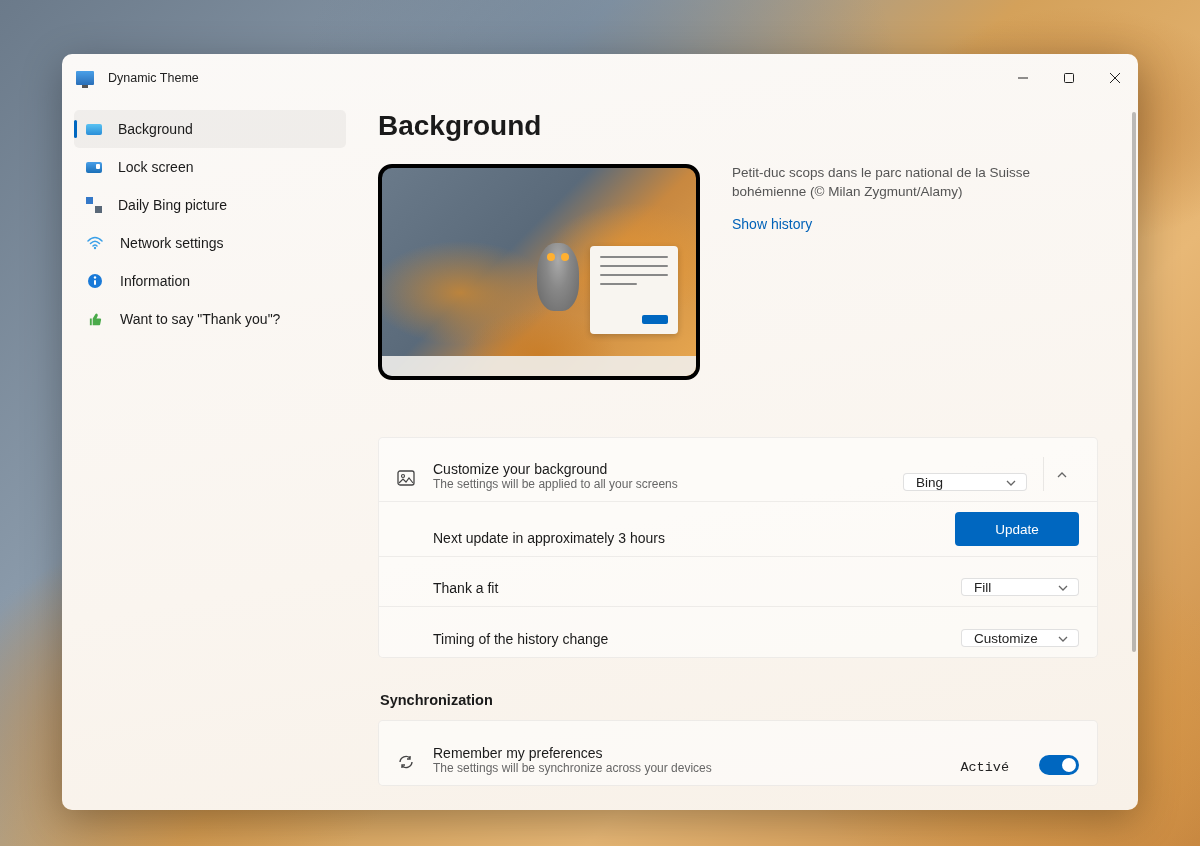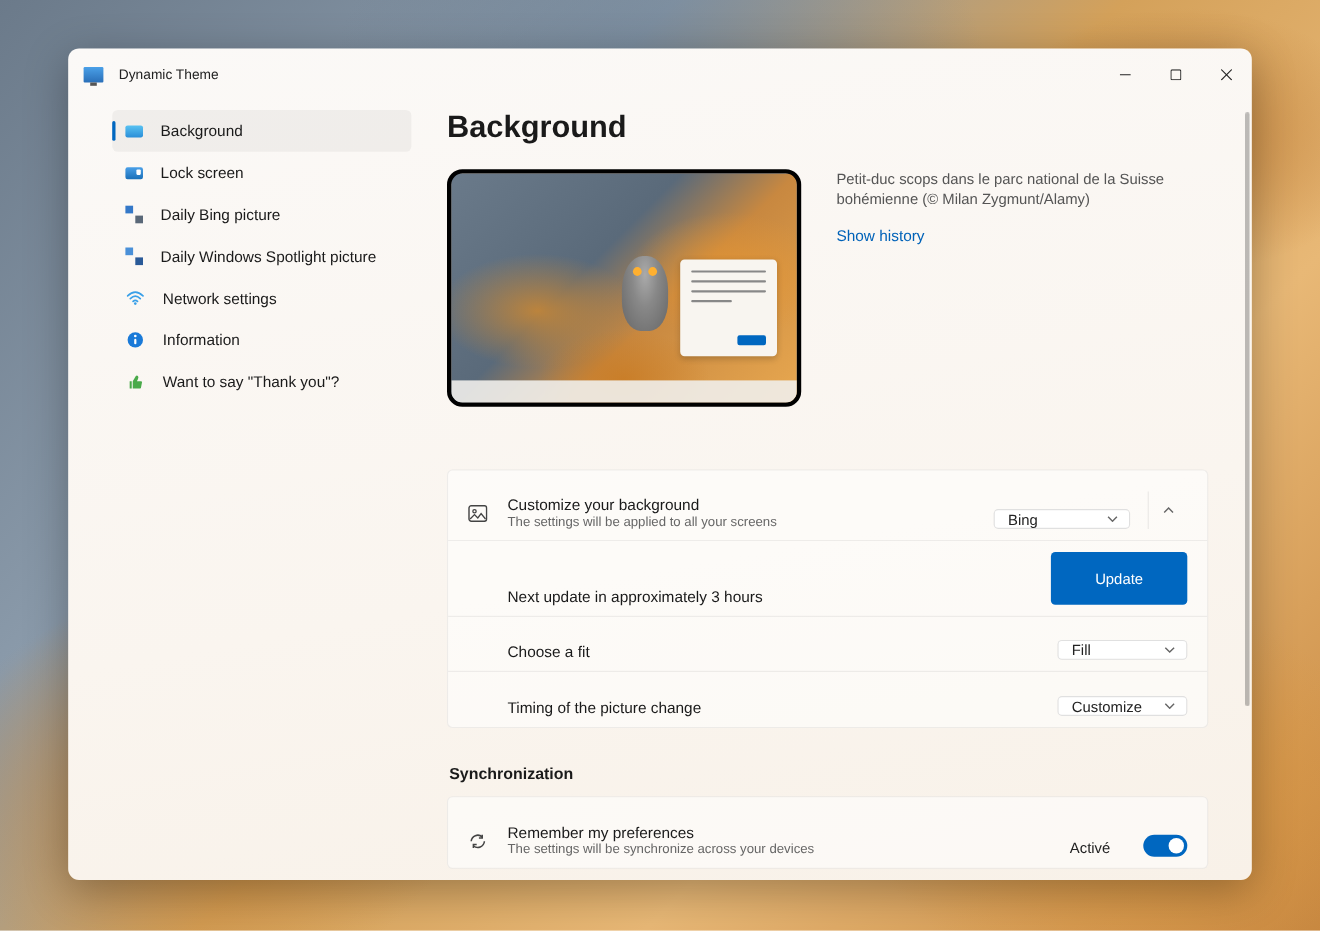--- a/index.html
+++ b/index.html
@@ -9,40 +9,40 @@
   }
   .bg-texture {
     position: absolute; inset: 0;
     background:
       radial-gradient(ellipse 400px 300px at 15% 85%, rgba(200,130,50,0.7), transparent 60%),
       radial-gradient(ellipse 400px 300px at 85% 85%, rgba(220,150,60,0.8), transparent 60%),
       radial-gradient(ellipse 300px 200px at 90% 15%, rgba(180,110,40,0.6), transparent 60%),
       radial-gradient(ellipse 500px 400px at 50% 10%, rgba(100,120,140,0.5), transparent 60%);
   }
   .window {
-    position: absolute; left: 62px; top: 44px; width: 1076px; height: 756px;
+    position: absolute; left: 62px; top: 54px; width: 1076px; height: 756px;
     background: linear-gradient(170deg, #fbf9f7 0%, #faf5ef 60%, #f8f1e8 100%);
     border-radius: 10px; box-shadow: 0 10px 40px rgba(0,0,0,0.3);
     display: flex; flex-direction: column;
     overflow: hidden;
   }
   .titlebar {
     height: 48px; display: flex; align-items: center; padding-left: 14px;
     flex-shrink: 0;
   }
   .app-icon {
     width: 18px; height: 14px; margin-right: 14px;
     background: linear-gradient(180deg, #4aa0e8 0%, #2a6fb8 100%);
     border-radius: 1px; position: relative;
   }
   .app-icon::after { content:""; position:absolute; bottom:-3px; left:6px; width:6px; height:3px; background:#555; }
   .app-title { font-size: 12.5px; color: #222; }
   .win-controls { margin-left: auto; display: flex; }
   .win-btn { width: 46px; height: 32px; display: flex; align-items: center; justify-content: center; color: #222; }
-  .body { flex: 1; display: flex; overflow: hidden; padding-left: 28px; }
+  .body { flex: 1; display: flex; overflow: hidden; }
   .sidebar { width: 296px; padding: 8px 12px; flex-shrink: 0; }
   .nav-item {
     height: 38px; display: flex; align-items: center; padding: 0 12px;
     border-radius: 5px; font-size: 14px; color: #1a1a1a; cursor: pointer;
     position: relative; gap: 16px;
   }
   .nav-item.active { background: rgba(0,0,0,0.045); }
   .nav-item.active::before {
     content: ""; position: absolute; left: 0; top: 10px; bottom: 10px;
     width: 3px; background: #0067c0; border-radius: 2px;
@@ -116,27 +116,27 @@
     min-width: 124px; height: 18px; background: #fff; border: 1px solid rgba(0,0,0,0.12);
     border-radius: 4px; display: flex; align-items: center; padding: 0 10px 0 12px;
     font-size: 13.5px; color: #222; cursor: pointer; justify-content: space-between; gap: 12px;
   }
   .expander-btn {
     width: 36px; height: 34px; border-left: 1px solid rgba(0,0,0,0.08);
     display: flex; align-items: center; justify-content: center; cursor: pointer;
     margin-left: 0; color: #555;
   }
   .primary-btn {
-    min-width: 124px; height: 48px; background: #0067c0; color: #fff;
+    min-width: 124px; height: 34px; background: #0067c0; color: #fff;
     border: none; border-radius: 4px; font-size: 13.5px; cursor: pointer;
     padding: 0 20px;
     margin-left: 29px;
   }
   .section-title { font-size: 14.5px; font-weight: 600; color: #1a1a1a; margin: 34px 0 12px 2px; }
-  .toggle-label { font-size: 13.5px; color: #222; margin-right: 14px; }
+  .toggle-label { font-size: 13.5px; color: #222; margin-right: 14px; font-family: Liberation Mono, monospace; }
   .toggle {
     width: 40px; height: 20px; background: #0067c0; border-radius: 10px;
     position: relative; cursor: pointer;
   }
   .toggle::after {
     content: ""; position: absolute; right: 3px; top: 3px; width: 14px; height: 14px;
     background: #fff; border-radius: 50%;
   }
   .chev { font-size: 11px; color: #666; }
   .scrollbar-track { position:absolute; right:2px; top:58px; bottom:10px; width:4px; }
@@ -178,24 +178,20 @@
         <span class="nav-icon monitor"></span>
         <span>Background</span>
       </div>
       <div class="nav-item">
         <span class="nav-icon lock"></span>
         <span>Lock screen</span>
       </div>
       <div class="nav-item">
         <span class="nav-icon bing"></span>
         <span>Daily Bing picture</span>
-      </div>
-      <div class="nav-item">
-        <span class="nav-icon spot"></span>
-        <span>Daily Windows Spotlight picture</span>
       </div>
       <div class="nav-item">
         <span class="nav-icon net">
           <svg width="16" height="16" viewBox="0 0 16 16">
               <path d="M1 6 Q8 -1 15 6 M3.5 8.5 Q8 4 12.5 8.5 M6 11 Q8 9 10 11" fill="none" stroke="currentColor" stroke-width="1.5" stroke-linecap="round"></path>
               <circle cx="8" cy="13" r="1.2" fill="currentColor"></circle>
             </svg>
         </span>
         <span>Network settings</span>
       </div>
@@ -271,34 +267,34 @@
           </div>
         </div>
         <div class="card-row sub">
           <div class="row-text">
             <div class="row-title">Next update in approximately 3 hours</div>
           </div>
           <button class="primary-btn">Update</button>
         </div>
         <div class="card-row sub">
           <div class="row-text">
-            <div class="row-title">Choose a fit</div>
+            <div class="row-title">Thank a fit</div>
           </div>
           <div class="dropdown" style="min-width:118px">
             <span>Fill</span>
             <span class="chev">
               <svg width="10" height="6" viewBox="0 0 10 6">
                   <path d="M1 1 L5 5 L9 1" fill="none" stroke="currentColor" stroke-width="1.3"></path>
                 </svg>
             </span>
           </div>
         </div>
         <div class="card-row sub">
           <div class="row-text">
-            <div class="row-title">Timing of the picture change</div>
+            <div class="row-title">Timing of the history change</div>
           </div>
           <div class="dropdown" style="min-width:118px">
             <span>Customize</span>
             <span class="chev">
               <svg width="10" height="6" viewBox="0 0 10 6">
                   <path d="M1 1 L5 5 L9 1" fill="none" stroke="currentColor" stroke-width="1.3"></path>
                 </svg>
             </span>
           </div>
         </div>

